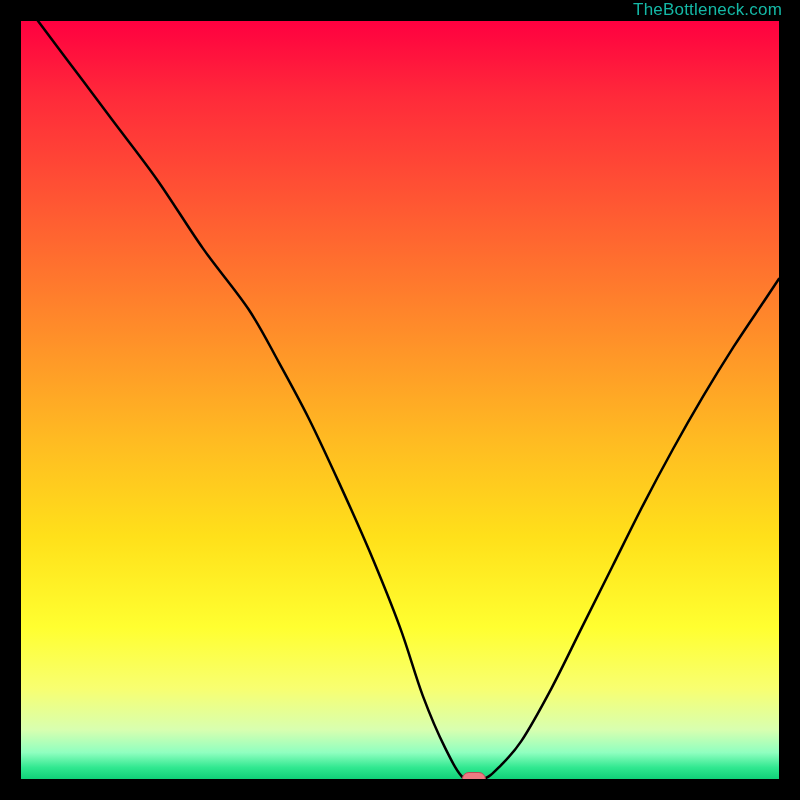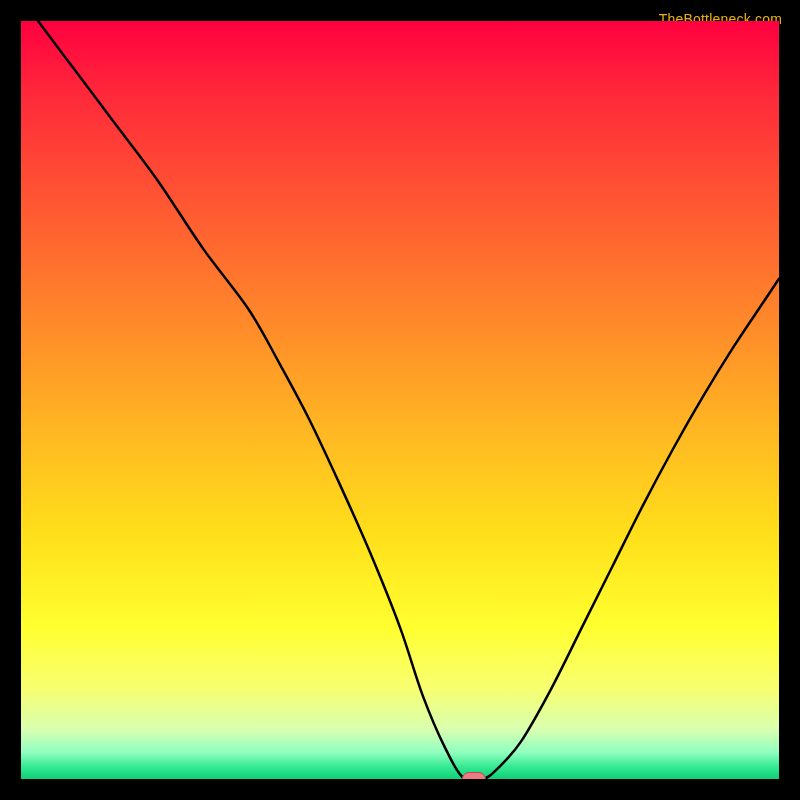--- a/index.html
+++ b/index.html
@@ -11,25 +11,25 @@
     overflow: hidden;
   }
   .outer {
     width: 800px;
     height: 800px;
     background: #000;
     position: relative;
   }
   .watermark {
     position: absolute;
-    top: 11px;
+    top: 0;
     right: 18px;
-    color: #eab308;
+    color: #14b8a6;
     font-family: Arial, Helvetica, sans-serif;
-    font-size: 14px;
+    font-size: 17px;
     font-weight: 500;
     letter-spacing: 0.2px;
     user-select: none;
   }
   .plot-wrap {
     position: absolute;
     left: 21px;
     top: 21px;
     width: 758px;
     height: 758px;

